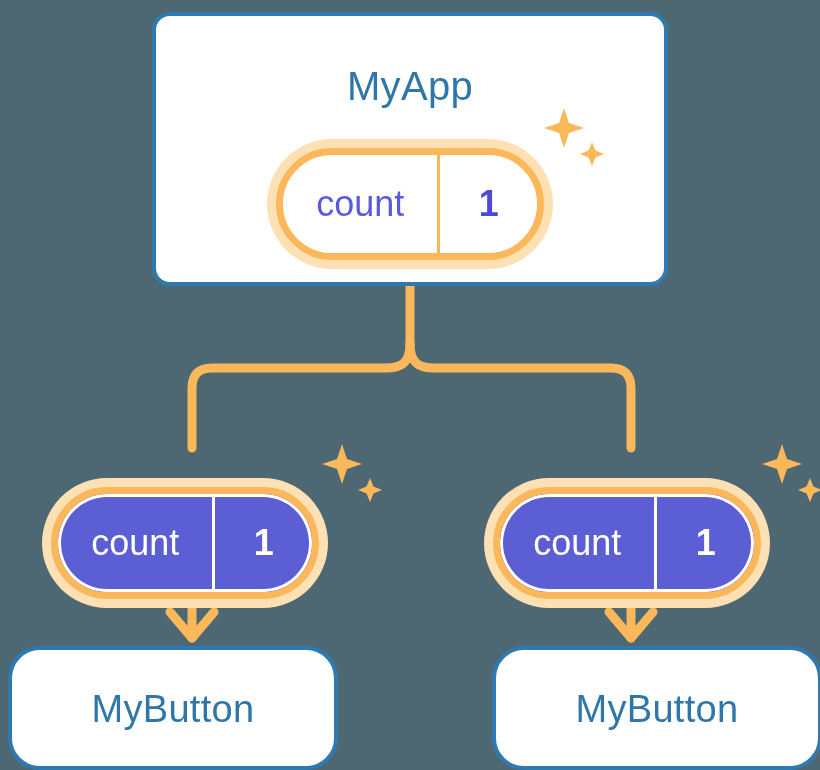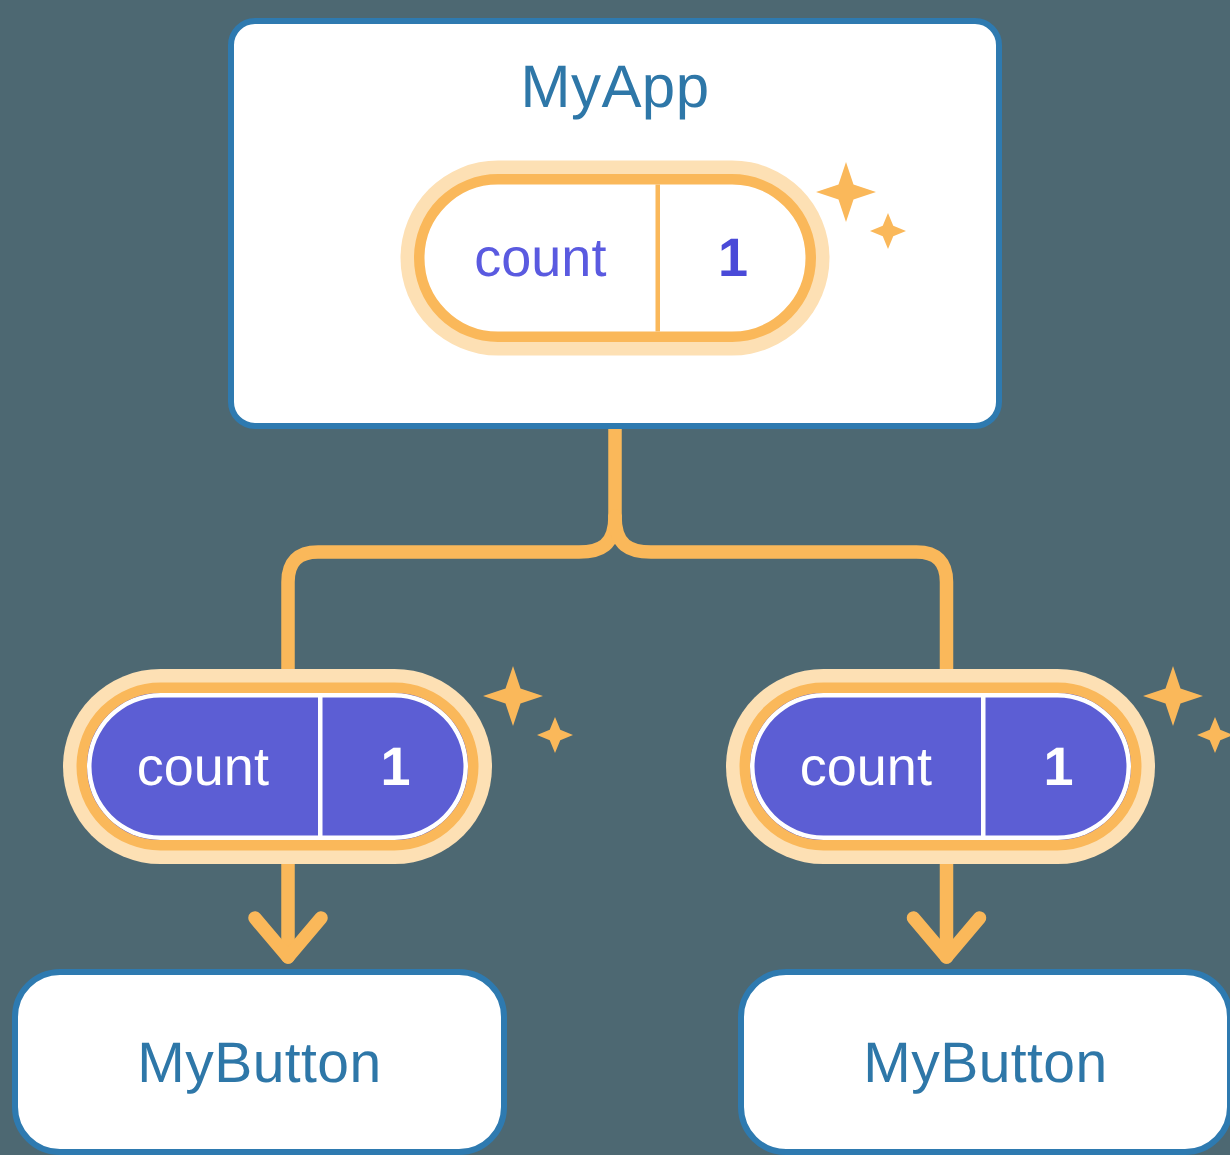--- a/index.html
+++ b/index.html
@@ -47,21 +47,21 @@
   }
 
   #app-card {
     left: 152px;
     top: 12px;
     width: 516px;
     height: 274px;
   }
   #app-card .card-title {
     font-size: 40px;
-    margin-top: 20px;
+    margin-top: 48px;
   }
 
   .btn-card {
     top: 646px;
     width: 330px;
     height: 124px;
     border-radius: 32px;
   }
   #btn-card-left  { left: 8px; }
   #btn-card-right { left: 492px; }
@@ -71,20 +71,21 @@
   }
 
   
   .pill {
     position: absolute;
     display: flex;
     align-items: stretch;
     box-sizing: border-box;
     border-radius: 999px;
     z-index: 3;
+    margin-top: 32px;
     
   }
   .pill-name, .pill-value {
     display: flex;
     align-items: center;
     justify-content: center;
     box-sizing: border-box;
   }
   .pill-name { flex: 0 0 62%; }
   .pill-value { flex: 1 1 auto; }

